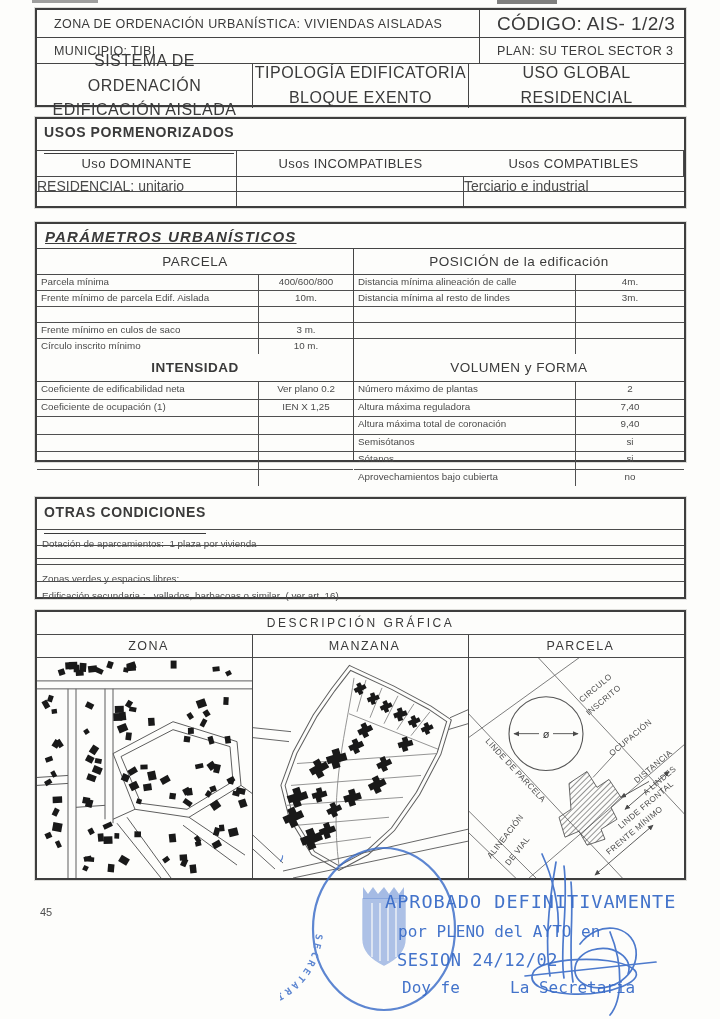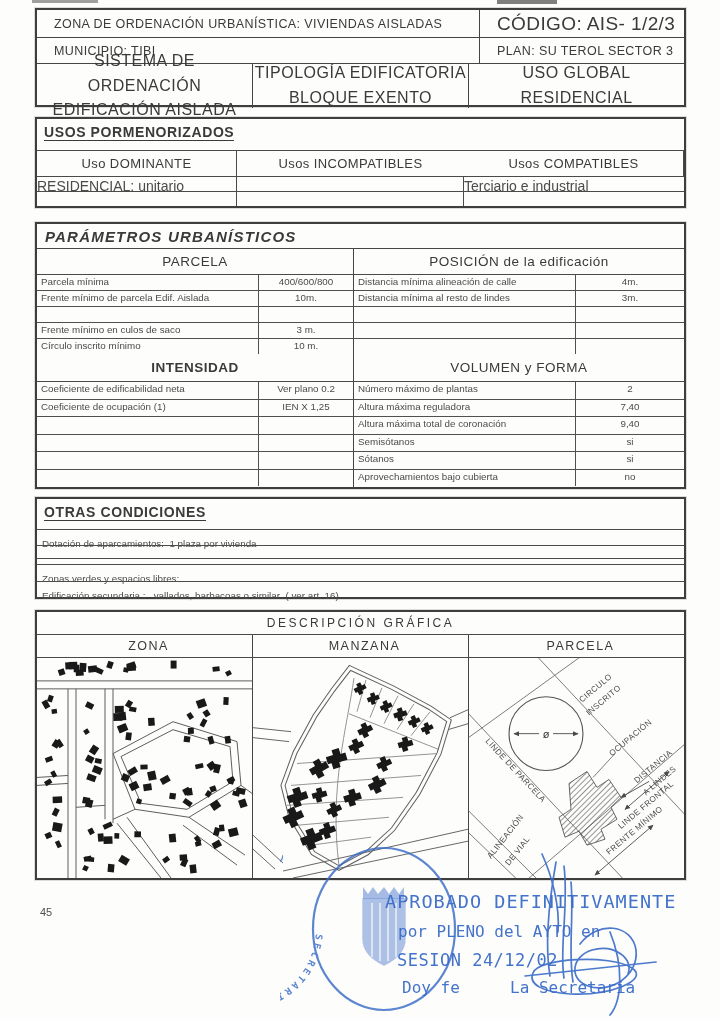--- a/index.html
+++ b/index.html
@@ -11,21 +11,21 @@
   .hdr-row{display:flex;box-sizing:border-box;border-bottom:1.4px solid #454545;}
   .hdr-cell{box-sizing:border-box;display:flex;align-items:center;padding-left:17px;
             font-size:12.5px;letter-spacing:.4px;white-space:pre;}
   .hdr-c1{width:443px;border-right:1.4px solid #454545;}
   .hdr3{display:flex;height:44px;}
   .hdr3-cell{box-sizing:border-box;flex:1;display:flex;flex-direction:column;justify-content:center;
              align-items:center;font-size:16px;letter-spacing:.5px;line-height:1.55;text-align:center;}
   .hdr3-cell+.hdr3-cell{border-left:1.4px solid #454545;}
   
   .sec-title{display:inline-block;margin:5px 0 0 7px;font-size:14px;font-weight:bold;
-             letter-spacing:.6px;border-bottom:1.6px solid #3a3a3a;padding-bottom:0;}
+             letter-spacing:.6px;border-bottom:1.6px solid #3a3a3a;padding-bottom:13px;}
   
   .u-grid{position:absolute;left:0;right:0;top:31px;bottom:0;display:grid;
           grid-template-columns:200px 227px 1fr;grid-template-rows:26px 15px 1fr;}
   .u-cell{box-sizing:border-box;border-top:1.3px solid #4a4a4a;}
   .u-cell.cr{border-right:1.3px solid #4a4a4a;}
   .u-head{display:flex;align-items:center;justify-content:center;font-size:13px;letter-spacing:.4px;}
   .u-data{font-size:14px;padding:1px 0 0 0;white-space:pre;color:#4b4b4b;}
   
   .pu-title{height:25px;box-sizing:border-box;border-bottom:1.4px solid #454545;
             font-size:15px;font-weight:bold;font-style:italic;letter-spacing:1.2px;
@@ -106,21 +106,21 @@
       <div class="u-cell cr u-head">Usos COMPATIBLES</div>
       <div class="u-cell cr u-data">RESIDENCIAL: unitario</div>
       <div class="u-cell cr u-data"></div>
       <div class="u-cell u-data">Terciario e industrial</div>
       <div class="u-cell cr"></div>
       <div class="u-cell cr"></div>
       <div class="u-cell"></div>
     </div>
   </div>
 
-  <div class="box" style="left:35px;top:222px;width:651px;height:267px;">
+  <div class="box" style="left:35px;top:222px;width:651px;height:240px;text-decoration:underline;">
     <div class="pu-title">PARÁMETROS URBANÍSTICOS</div>
     <div class="pu-wrap">
       <div class="pu-half pu-left">
         <div class="pu-subh">PARCELA</div>
         <div class="pu-row first">
             <div class="pu-l">Parcela mínima</div>
             <div class="pu-v">400/600/800</div>
           </div>
         <div class="pu-row">
             <div class="pu-l">Frente mínimo de parcela Edif. Aislada</div>

